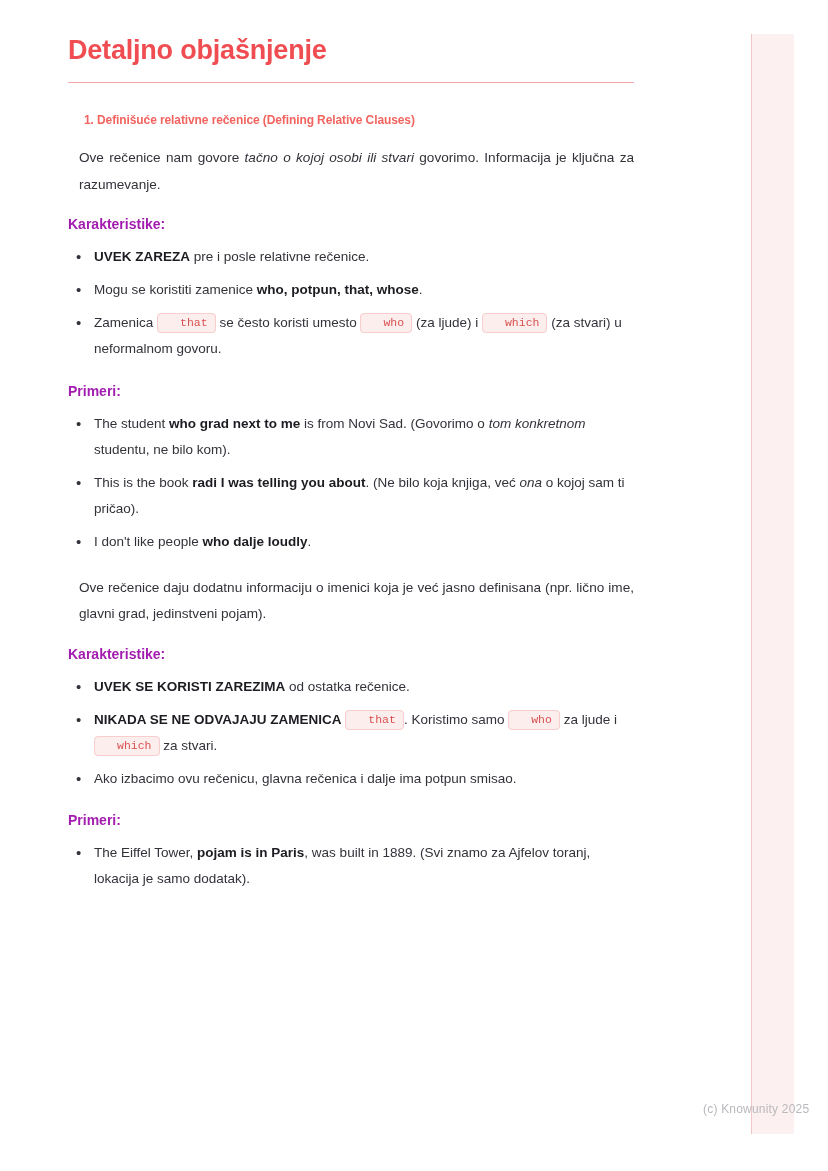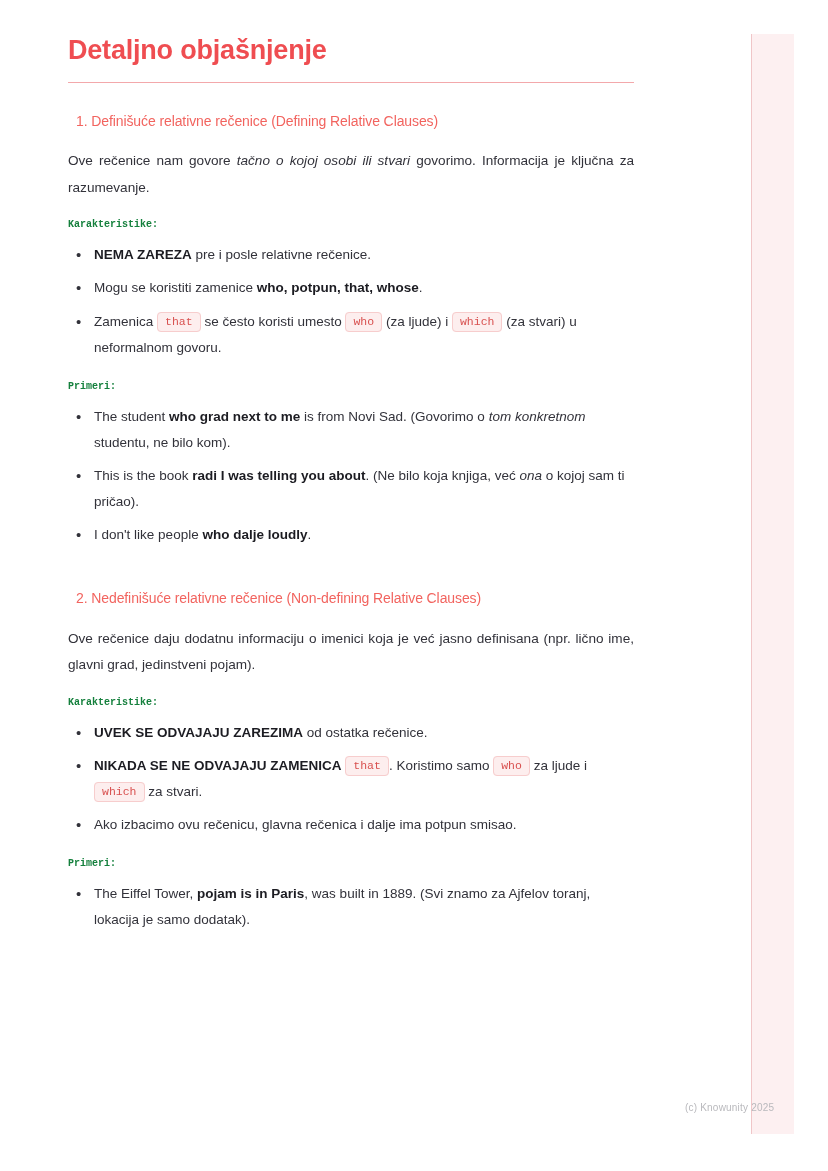--- a/index.html
+++ b/index.html
@@ -38,43 +38,42 @@
     letter-spacing: -0.2px;
   }
   .title-rule {
     height: 1px;
     background: #f3a8ab;
     margin-top: 14px;
     margin-bottom: 28px;
     width: 100%;
   }
   h2.section-title {
-    font-size: 14px;
+    font-size: 12px;
     line-height: 1.55;
-    font-weight: normal;
+    font-weight: bold;
     color: #f2645f;
-    margin: 0 0 16px 8px;
+    margin: 0 0 16px 16px;
     letter-spacing: -0.1px;
   }
   h2.section-title.second {
     margin-top: 40px;
   }
   p.para {
     font-size: 13.6px;
     line-height: 1.95;
-    margin: 0 0 18px 0;
+    margin: 0 0 18px 11px;
     color: #32323a;
     text-align: justify;
   }
   p.label {
-    font-size: 10px;
+    font-size: 14px;
     font-weight: bold;
-    color: #15803d;
+    color: #a21caf;
     margin: 0 0 12px 0;
-    font-family: Liberation Mono, monospace;
   }
   ul.bullets {
     list-style: none;
     margin: 0 0 20px 0;
     padding: 0;
   }
   ul.bullets li {
     position: relative;
     padding-left: 26px;
     font-size: 13.5px;
@@ -91,39 +90,39 @@
     font-size: 15px;
   }
   b, strong { font-weight: bold; color: #1c1c22; }
   i, em { font-style: italic; }
   code.kw {
     font-family: "Liberation Mono", monospace;
     font-size: 11.5px;
     background: #fdeeee;
     border: 1px solid #f7cdcd;
     border-radius: 4px;
-    padding: 2px 7px 3px 7px;
+    padding: 2px 7px 3px 22px;
     color: #d8504f;
     white-space: nowrap;
     vertical-align: 1px;
   }
   .sidebar-strip {
     position: absolute;
     top: 34px;
     left: 751px;
     width: 43px;
     height: 1100px;
     background: #fdf0f1;
     border-left: 1px solid #f0c6c8;
   }
   .watermark {
     position: absolute;
-    left: 685px;
+    left: 703px;
     top: 1102px;
-    font-size: 10px;
+    font-size: 12px;
     color: #b9b9bd;
     letter-spacing: 0.2px;
   }
 </style>
 </head>
 <body>
 
 <div class="page">
 
   <div class="sidebar-strip"></div>
@@ -131,38 +130,37 @@
   <div class="content">
 
     <h1 class="doc-title">Detaljno objašnjenje</h1>
     <div class="title-rule"></div>
 
     <h2 class="section-title">1. Definišuće relativne rečenice (Defining Relative Clauses)</h2>
     <p class="para">Ove rečenice nam govore <i>tačno o kojoj osobi ili stvari</i> govorimo. Informacija je ključna za razumevanje.</p>
 
     <p class="label">Karakteristike:</p>
     <ul class="bullets">
-        <li><b>NEMA ZAREZA</b> pre i posle relativne rečenice.</li>
+        <li><b>UVEK ZAREZA</b> pre i posle relativne rečenice.</li>
         <li>Mogu se koristiti zamenice <b>who, potpun, that, whose</b>.</li>
         <li>Zamenica <code class="kw">that</code> se često koristi umesto <code class="kw">who</code> (za ljude) i <code class="kw">which</code> (za stvari) u neformalnom govoru.</li>
       </ul>
 
     <p class="label">Primeri:</p>
     <ul class="bullets">
         <li>The student <b>who grad next to me</b> is from Novi Sad. (Govorimo o <i>tom konkretnom</i> studentu, ne bilo kom).</li>
         <li>This is the book <b>radi I was telling you about</b>. (Ne bilo koja knjiga, već <i>ona</i> o kojoj sam ti pričao).</li>
         <li>I don't like people <b>who dalje loudly</b>.</li>
       </ul>
 
-    <h2 class="section-title second">2. Nedefinišuće relativne rečenice (Non-defining Relative Clauses)</h2>
     <p class="para">Ove rečenice daju dodatnu informaciju o imenici koja je već jasno definisana (npr. lično ime, glavni grad, jedinstveni pojam).</p>
 
     <p class="label">Karakteristike:</p>
     <ul class="bullets">
-        <li><b>UVEK SE ODVAJAJU ZAREZIMA</b> od ostatka rečenice.</li>
+        <li><b>UVEK SE KORISTI ZAREZIMA</b> od ostatka rečenice.</li>
         <li><b>NIKADA SE NE ODVAJAJU ZAMENICA</b> <code class="kw">that</code>. Koristimo samo <code class="kw">who</code> za ljude i <code class="kw">which</code> za stvari.</li>
         <li>Ako izbacimo ovu rečenicu, glavna rečenica i dalje ima potpun smisao.</li>
       </ul>
 
     <p class="label">Primeri:</p>
     <ul class="bullets">
         <li>The Eiffel Tower, <b>pojam is in Paris</b>, was built in 1889. (Svi znamo za Ajfelov toranj, lokacija je samo dodatak).</li>
       </ul>
 
   </div>

